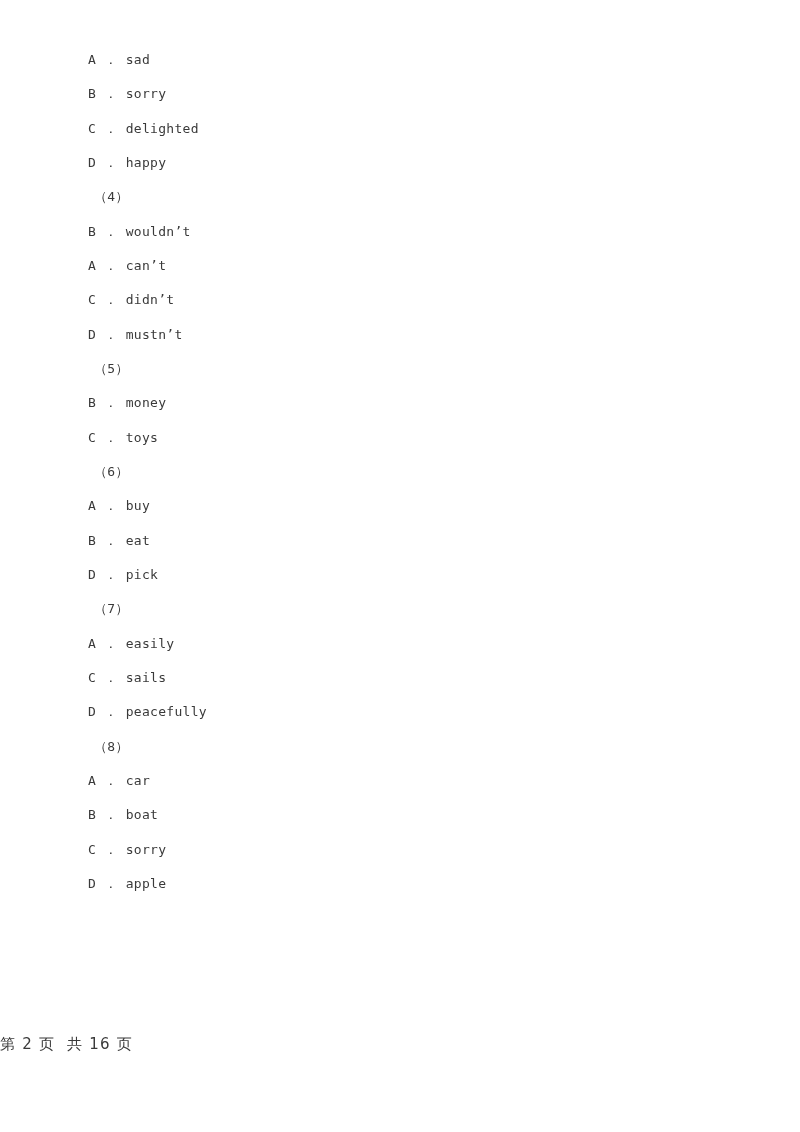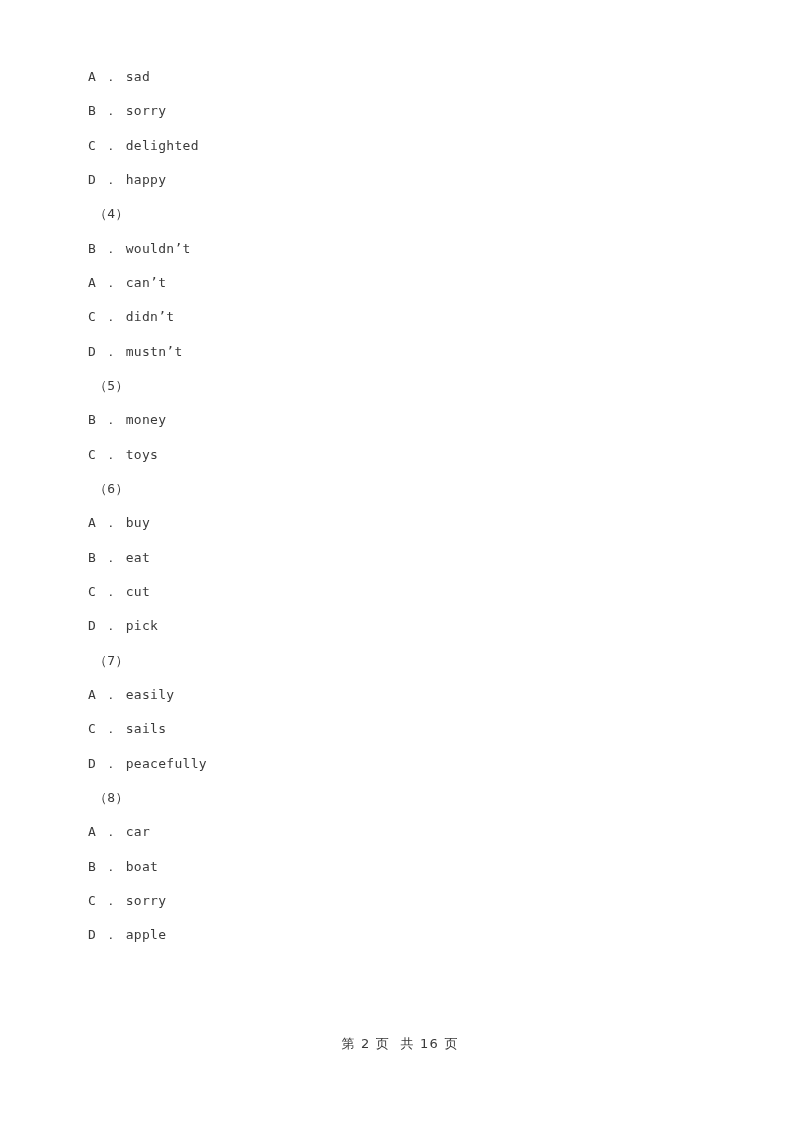--- a/index.html
+++ b/index.html
@@ -21,21 +21,21 @@
     left: 0;
     top: 0;
     width: 800px;
     height: 1132px;
     background: #ffffff;
   }
 
   #content {
     position: absolute;
     left: 88px;
-    top: 60px;
+    top: 43px;
     width: 640px;
   }
 
   
   .line {
     height: 34.33px;
     line-height: 34.33px;
     font-size: 13px;
     color: #3a3a3a;
     white-space: pre;
@@ -48,22 +48,21 @@
 
   .line.qnum {
     padding-left: 6px;
   }
 
   #footer {
     position: absolute;
     left: 0;
     top: 1034px;
     width: 800px;
-    text-align: center;
-    font-size: 13px;
+    font-size: 15px;
     line-height: 20px;
     color: #3a3a3a;
     font-family: "DejaVu Sans", "Liberation Sans", sans-serif;
     letter-spacing: 1.2px;
     white-space: pre;
   }
 </style>
 </head>
 <body>
 
@@ -78,21 +77,20 @@
       <div class="line option">B ． wouldn’t</div>
       <div class="line option">A ． can’t</div>
       <div class="line option">C ． didn’t</div>
       <div class="line option">D ． mustn’t</div>
       <div class="line qnum">（5）</div>
       <div class="line option">B ． money</div>
       <div class="line option">C ． toys</div>
       <div class="line qnum">（6）</div>
       <div class="line option">A ． buy</div>
       <div class="line option">B ． eat</div>
-      <div class="line option">C ． cut</div>
       <div class="line option">D ． pick</div>
       <div class="line qnum">（7）</div>
       <div class="line option">A ． easily</div>
       <div class="line option">C ． sails</div>
       <div class="line option">D ． peacefully</div>
       <div class="line qnum">（8）</div>
       <div class="line option">A ． car</div>
       <div class="line option">B ． boat</div>
       <div class="line option">C ． sorry</div>
       <div class="line option">D ． apple</div>

